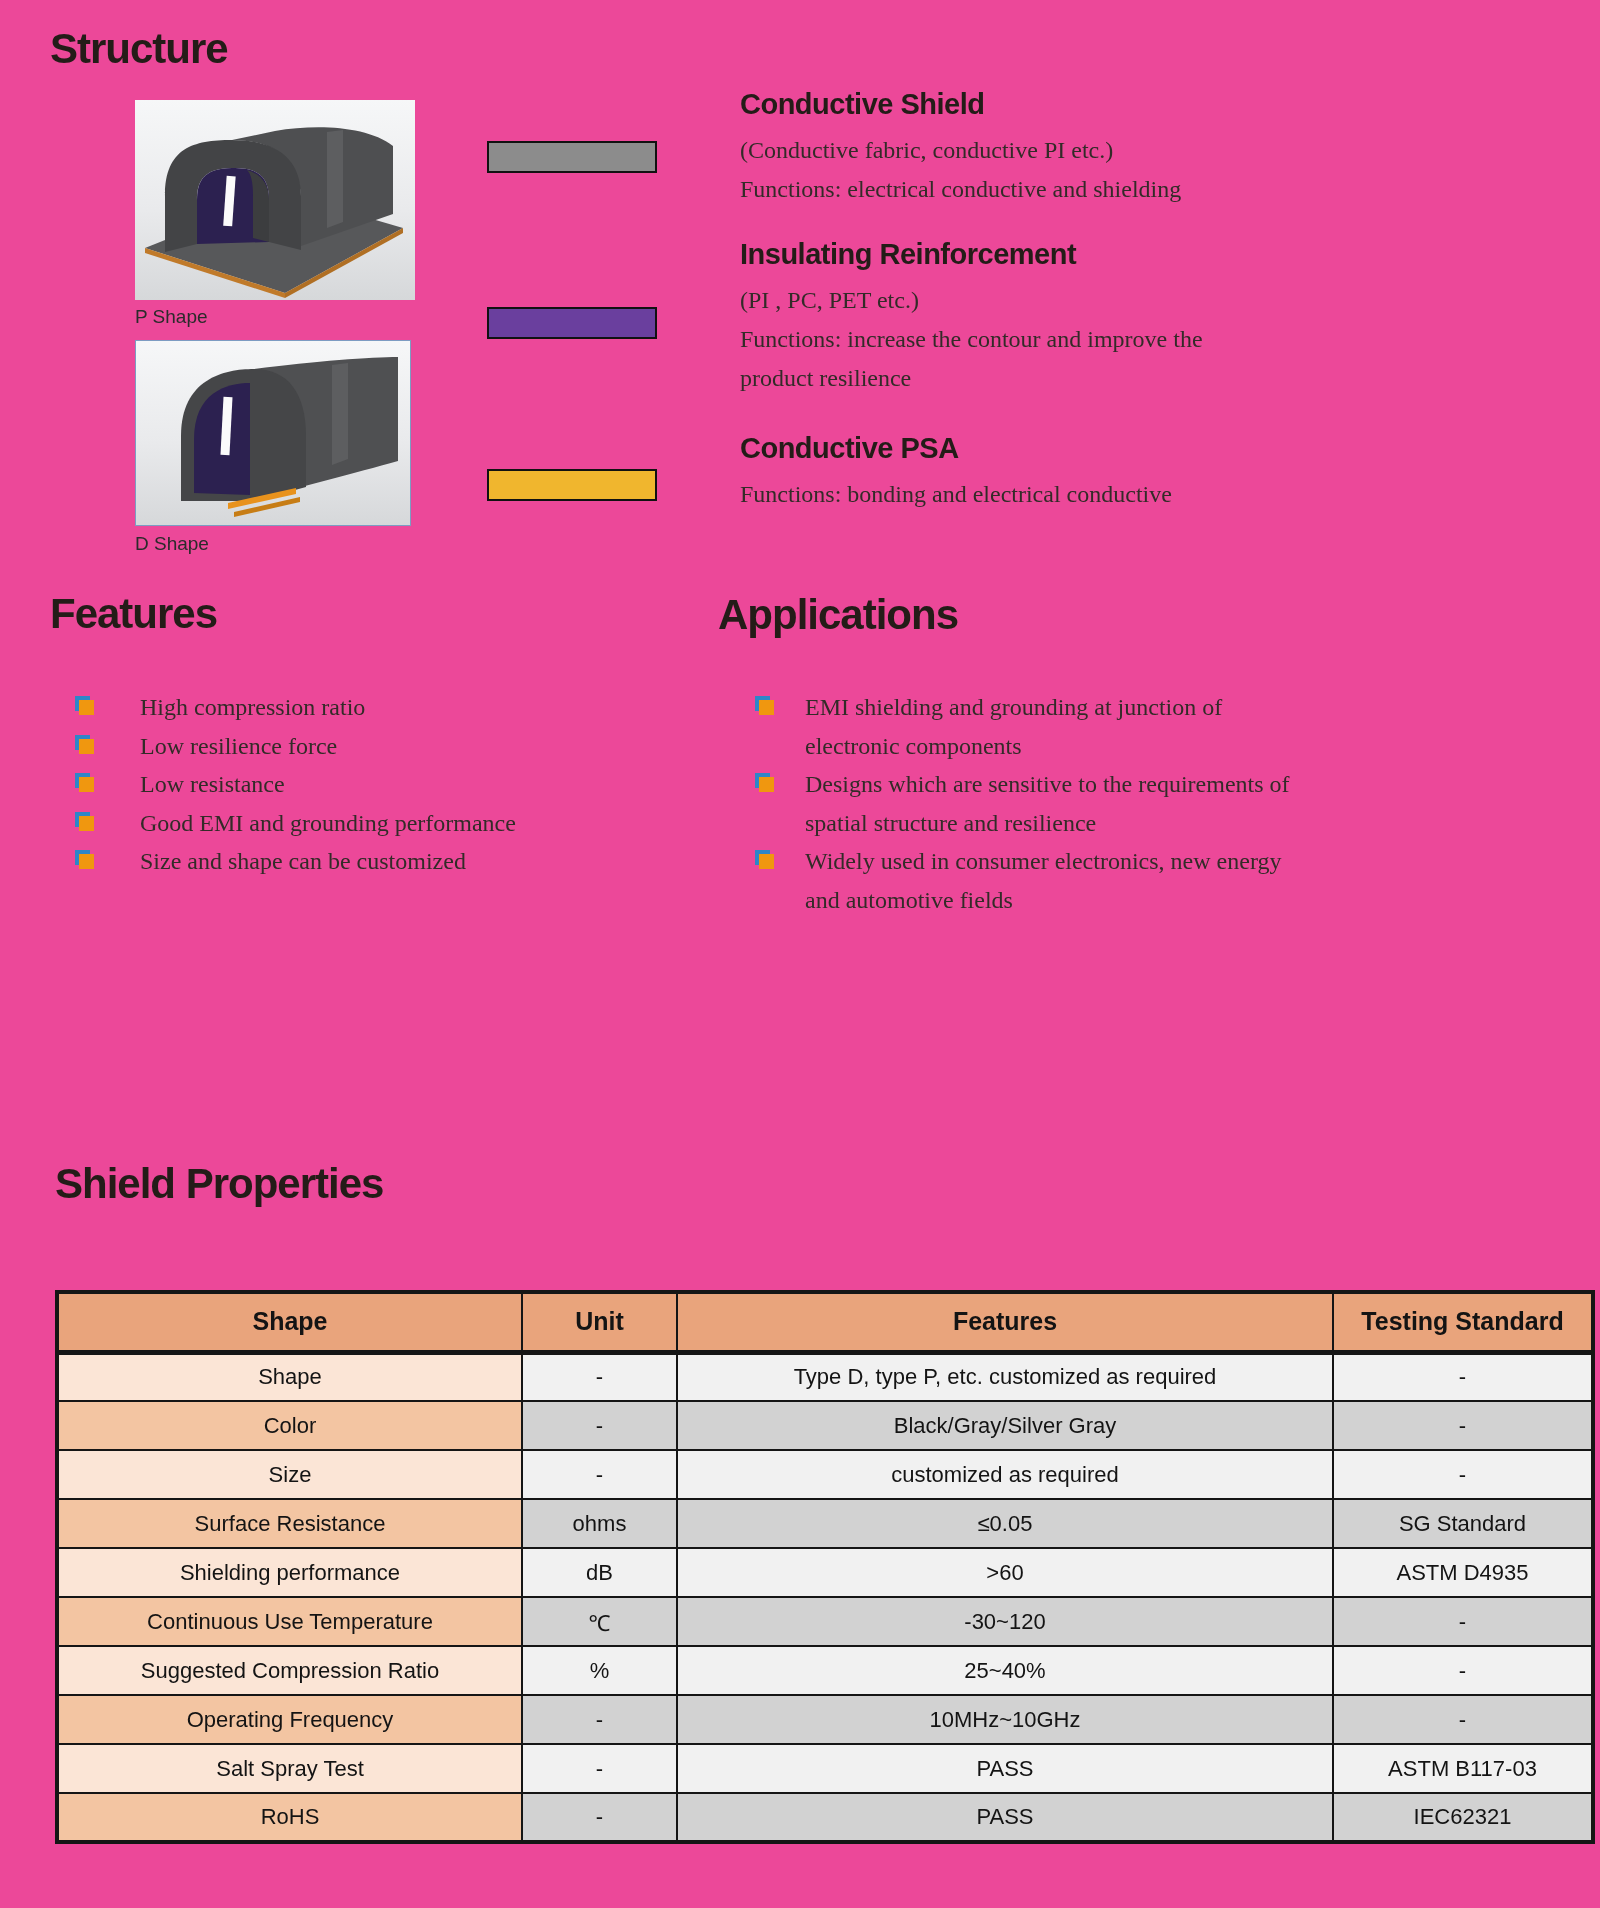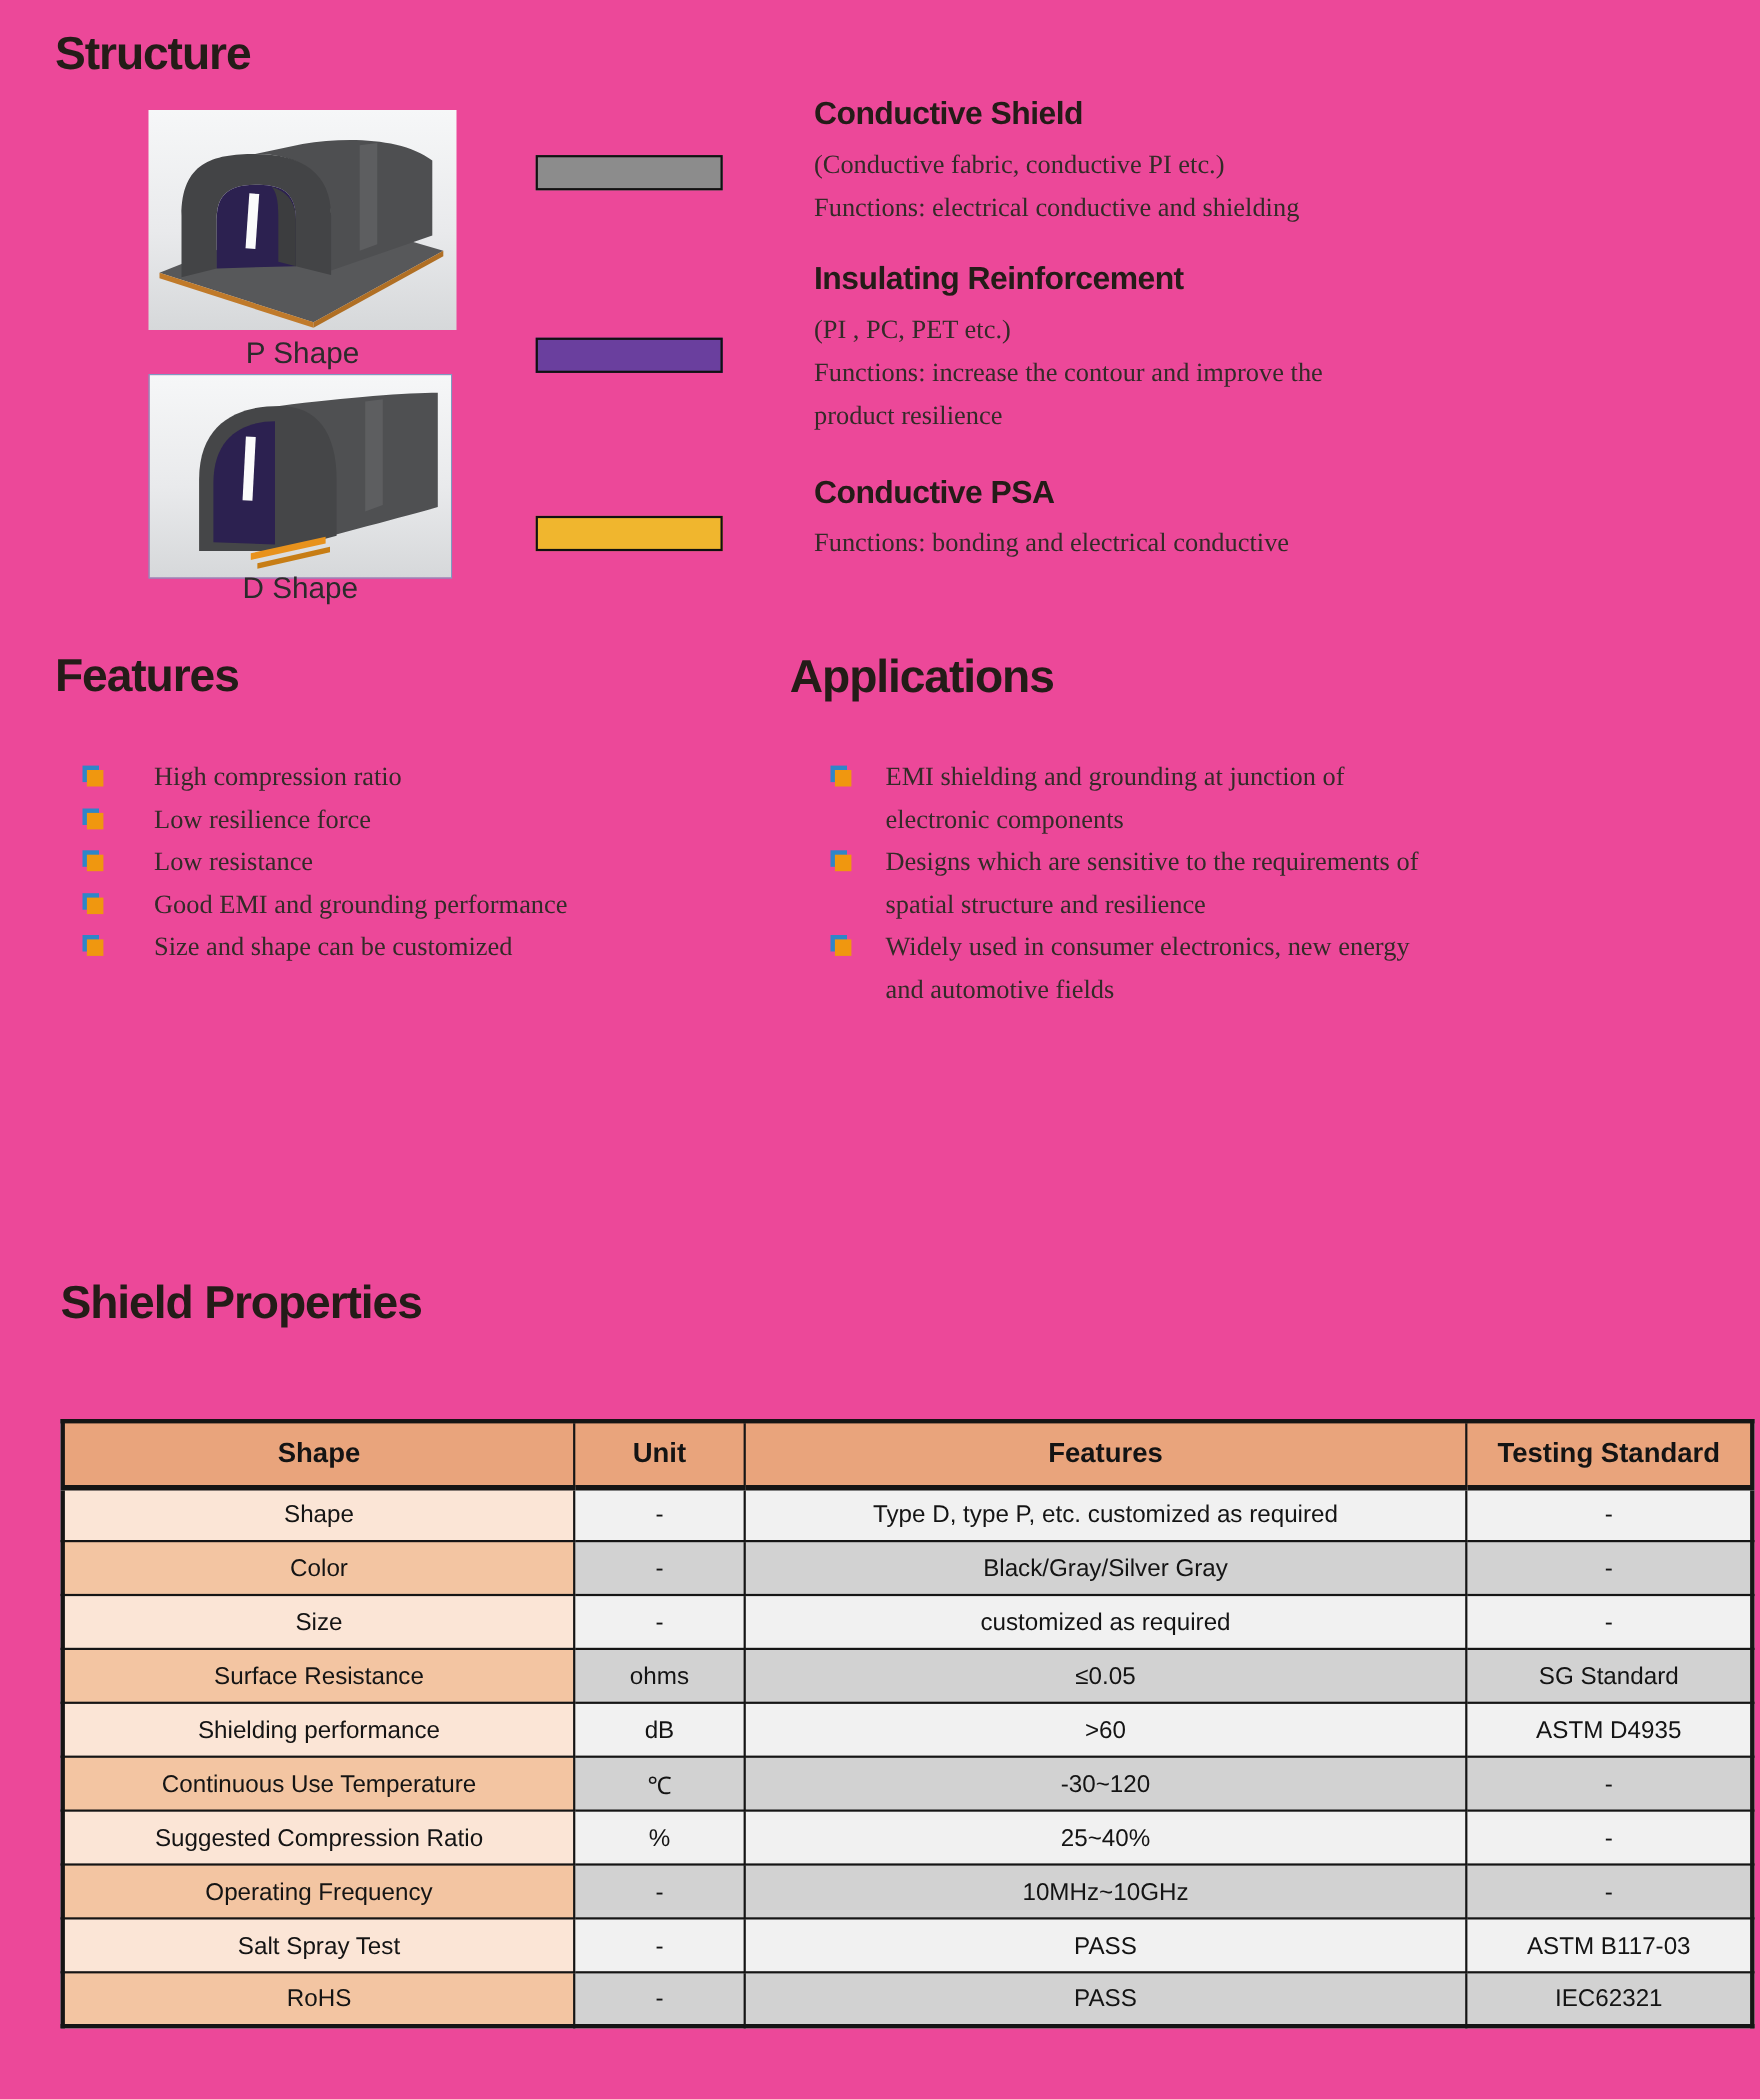--- a/index.html
+++ b/index.html
@@ -22,21 +22,21 @@
   .serif-line {
     font-family:"Liberation Serif", serif; font-size:24px; color:#332b28;
     line-height:39px;
   }
 
   
   .fig {
     background:linear-gradient(180deg,#f6f7f8 0%,#e9eaec 55%,#d6d8da 100%);
   }
   .fig-d { border:1px solid #7d9cc2; }
-  .fig-label { font-size:27px; color:#2b2b2b; text-align:center; }
+  .fig-label { font-size:19px; color:#2b2b2b; text-align:left; }
 
   .swatch { width:170px; height:32px; border:2px solid #111; }
 
   
   ul.blist { list-style:none; width:560px; }
   ul.blist li {
     position:relative; line-height:38.5px;
     font-family:"Liberation Serif", serif; font-size:24px; color:#332b28;
   }
   ul.feat li { padding-left:65px; }
@@ -90,21 +90,21 @@
     <svg width="274" height="184" viewBox="0 0 274 184">
       <path d="M118,28 C180,20 235,16 262,16 L262,120 C220,132 162,146 118,160 Z" fill="#4f5052"></path>
       <polygon points="196,24 212,22 212,118 196,124" fill="#5d5e60"></polygon>
       <path d="M45,160 L45,95 C45,38 88,28 118,28 C152,28 170,52 170,95 L170,146 L118,160 Z" fill="#454648"></path>
       <path d="M58,152 L58,98 C58,52 90,42 114,42 L114,154 Z" fill="#2c2150"></path>
       <rect x="86" y="56" width="9" height="58" fill="#fbfbfb" transform="rotate(3 90 85)"></rect>
       <polygon points="92,162 160,147 160,153 92,168" fill="#e8921c"></polygon>
       <polygon points="98,171 164,156 164,161 98,176" fill="#c77d15"></polygon>
     </svg>
   </div>
-  <div class="abs fig-label" style="left:135px; top:520px; width:276px;">D Shape</div>
+  <div class="abs fig-label" style="left:135px; top:533px; width:276px;">D Shape</div>
 
   <div class="abs swatch" style="left: 487px; top: 141px; background-color: rgb(140, 140, 140);"></div>
   <div class="abs swatch" style="left: 487px; top: 307px; background-color: rgb(106, 63, 158);"></div>
   <div class="abs swatch" style="left: 487px; top: 469px; background-color: rgb(240, 182, 46);"></div>
 
   <div class="abs" style="left:740px; top:238px; width:520px;">
     <div class="layer-h">Insulating Reinforcement</div>
     <div class="serif-line">(PI , PC, PET etc.)</div>
     <div class="serif-line">Functions: increase the contour and improve the product resilience</div>
   </div>

